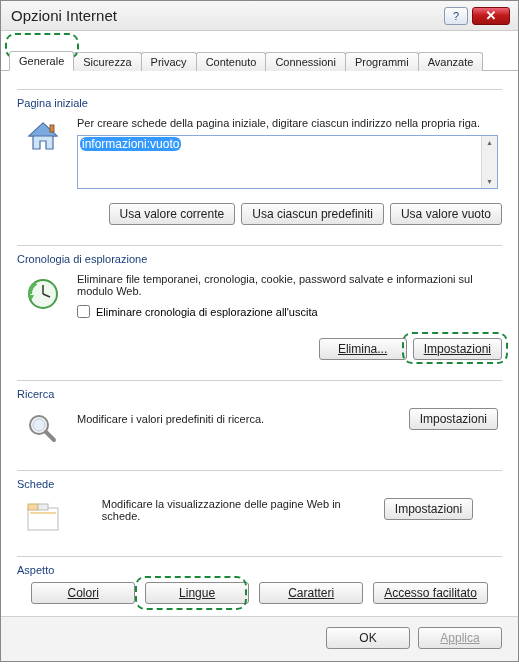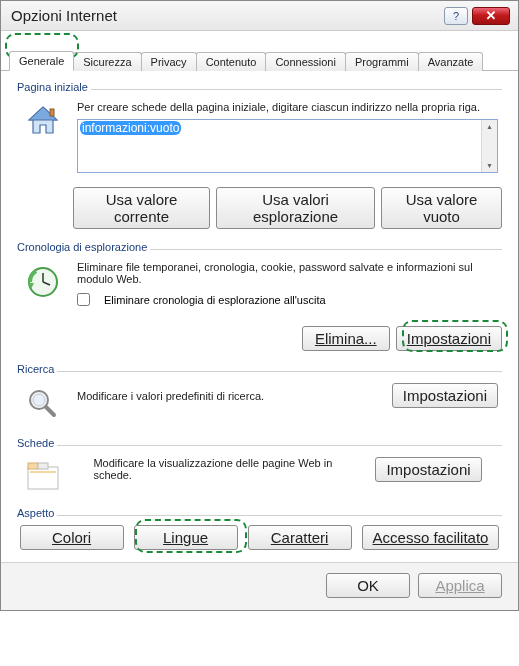--- a/index.html
+++ b/index.html
@@ -91,20 +91,21 @@
     position: relative;
   }
   .groupbox .legend {
     font-size: 11px;
     color: #1a3e7a;
     position: relative;
     background: #fff;
     display: inline-block;
     padding: 0 3px 0 0;
     z-index: 1;
+    margin-top: 16px;
   }
   .groupbox .line {
     position: absolute;
     left: 0; right: 0;
     top: 8px;
     height: 1px;
     background: #d0d0d0;
     z-index: 0;
   }
   .group-body {
@@ -156,36 +157,36 @@
   .btn-row {
     display: flex;
     justify-content: flex-end;
     gap: 6px;
     margin-top: 8px;
   }
   .win-btn {
     border: 1px solid #8a8a8a;
     border-radius: 3px;
     padding: 3px 10px;
-    font-size: 15px;
+    font-size: 12px;
     background: linear-gradient(#fdfdfd, #e6e6e6);
     cursor: pointer;
     min-width: 88px;
     text-align: center;
     color: #222;
   }
   .win-btn.disabled {
     color: #9a9a9a;
     text-decoration: underline;
     cursor: default;
   }
   .checkbox-row {
     display: flex;
     align-items: center;
-    gap: 14px;
+    gap: 6px;
     margin-top: 8px;
     margin-bottom: 6px;
     font-size: 11px;
   }
   .checkbox-row input { width: 13px; height: 13px; margin:0; }
   .aspect-buttons {
     display: flex;
     gap: 10px;
     justify-content: center;
     margin-top: 6px;
@@ -248,21 +249,21 @@
             </div>
             <div class="scroll">
               <div class="arr">▴</div>
               <div class="arr">▾</div>
             </div>
           </div>
         </div>
       </div>
       <div class="btn-row" style="margin-left:56px;">
         <div class="win-btn">Usa valore corrente</div>
-        <div class="win-btn">Usa valori esplorazione</div>
+        <div class="win-btn">Usa ciascun predefiniti</div>
         <div class="win-btn">Usa valore vuoto</div>
       </div>
     </div>
 
     <div class="groupbox" style="margin-top:12px;">
       <div class="line"></div>
       <span class="legend">Cronologia di esplorazione</span>
       <div class="group-body">
         <div class="icon-col">
           <svg width="38" height="38" viewBox="0 0 38 38">

